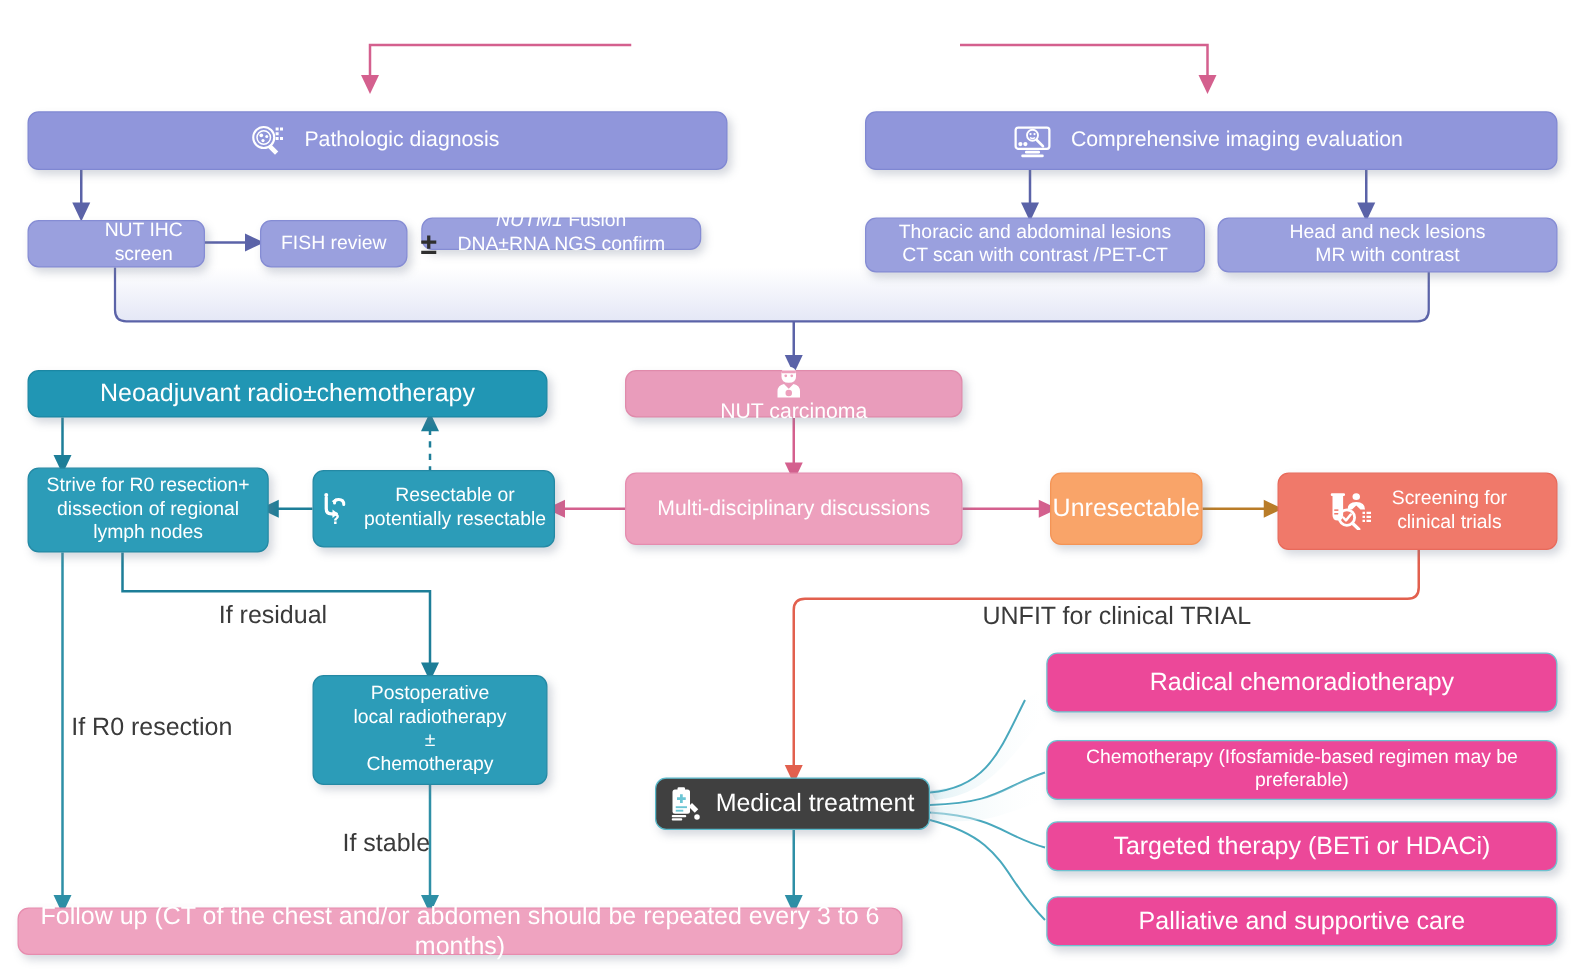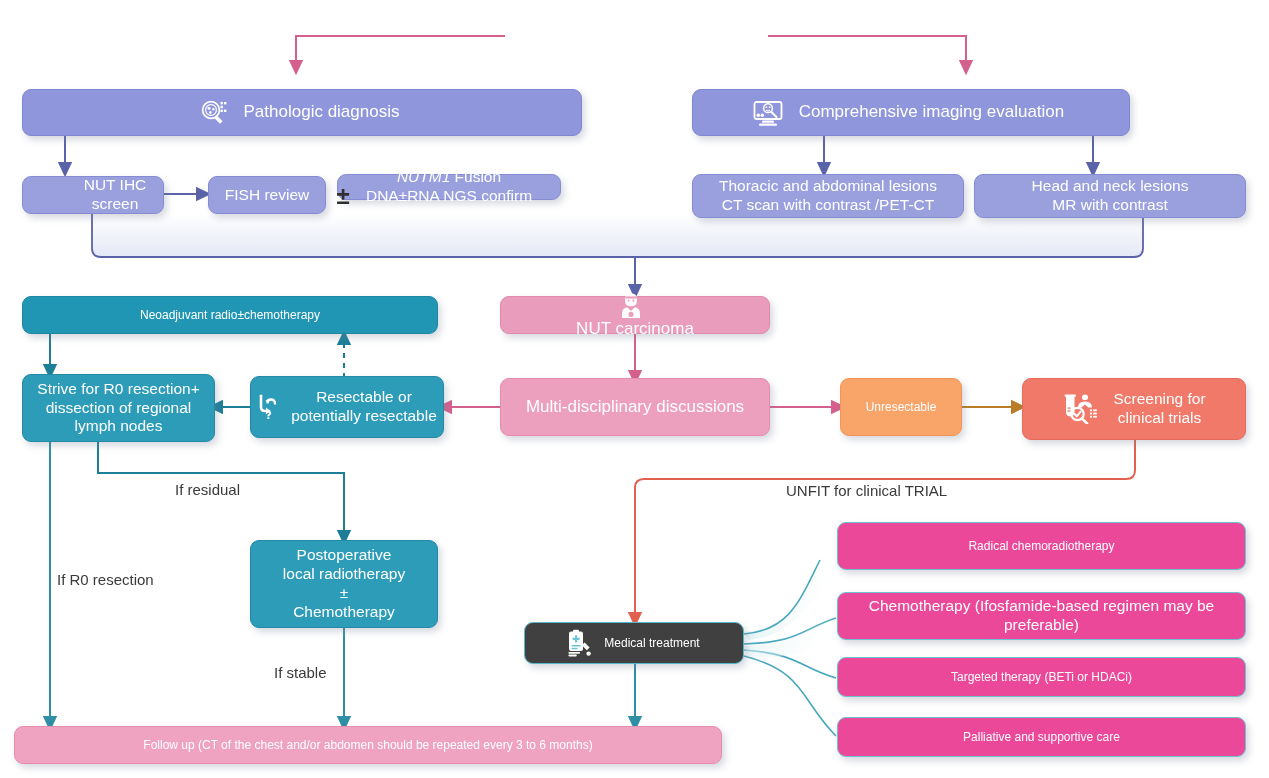--- a/index.html
+++ b/index.html
@@ -19,23 +19,23 @@
   .purple2{background:#9aa0de;border:1px solid #858cd4;}
   .pink{background:#eda0bd;border:1px solid #e58caf;}
   .pink2{background:#e99cbb;border:1px solid #e08aab;flex-direction:column;}
   .pinkfu{background:#efa3c0;border:1px solid #e78cae;}
   .teal{background:#2196b4;border:1px solid #1b87a3;}
   .teal2{background:#2c9cb8;border:1px solid #2489a4;}
   .tealsoft{background:#ec4899;border:1px solid #6ec2d0;}
   .tealmid{background:#404040;border:1px solid #57b8c9;}
   .orange{background:#f9a469;border:1px solid #f49456;}
   .salmon{background:#f0796a;border:1px solid #e86a5b;}
-  .edge-label{position:absolute;color:#3a3a3a;font-size:15px;z-index:4;
+  .edge-label{position:absolute;color:#3a3a3a;font-size:20px;z-index:4;
               white-space:nowrap;background:transparent;} .f15{font-size:15.5px;}
-  .f16{font-size:12px;} .f17{font-size:17px;}
+  .f16{font-size:20px;} .f17{font-size:17px;}
   .ital{font-style:italic;}
 </style>
 </head>
 <body>
 
 <div id="stage">
 
   <svg id="wires" viewBox="0 0 1269 778" xmlns="http://www.w3.org/2000/svg">
     <defs>
       <marker id="ahPurple" markerWidth="9" markerHeight="9" refX="4.6" refY="4.5" orient="auto">
@@ -124,21 +124,21 @@
         <rect x="25" y="3" width="2.4" height="2.4" fill="#fff"></rect>
         <rect x="21.5" y="6.8" width="2.4" height="2.4" fill="#fff"></rect>
         <rect x="21.5" y="10.6" width="2.4" height="2.4" fill="#fff"></rect>
         <rect x="25" y="10.6" width="2.4" height="2.4" fill="#fff"></rect>
         <path d="M17.6,16.2 L23.6,22.2 L21,24.8 L15,18.8 Z" fill="#fff"></path>
       </svg>
     </span>
     <span class="lbl">Pathologic diagnosis</span>
   </div>
 
-  <div class="node purple f17" style="left:692px;top:89px;width:438px;height:47px;">
+  <div class="node purple f17" style="left:692px;top:89px;width:554px;height:47px;">
     <span class="ico">
       <svg width="32" height="28" viewBox="0 0 32 28">
         <rect x="2.5" y="3" width="27" height="17" rx="2" fill="none" stroke="#fff" stroke-width="1.8"></rect>
         <circle cx="16" cy="9.2" r="4.4" fill="none" stroke="#fff" stroke-width="1.5"></circle>
         <circle cx="14.4" cy="8.2" r="0.9" fill="#fff"></circle>
           <circle cx="17.6" cy="8.2" r="0.9" fill="#fff"></circle>
         <path d="M14,11 Q16,12.6 18,11" fill="none" stroke="#fff" stroke-width="1.1"></path>
         <circle cx="6.3" cy="16.2" r="1.7" fill="#fff"></circle>
           <circle cx="10.3" cy="16.2" r="1.7" fill="#fff"></circle>
         <path d="M19.4,13 L24.4,18" stroke="#fff" stroke-width="2" stroke-linecap="round"></path>

